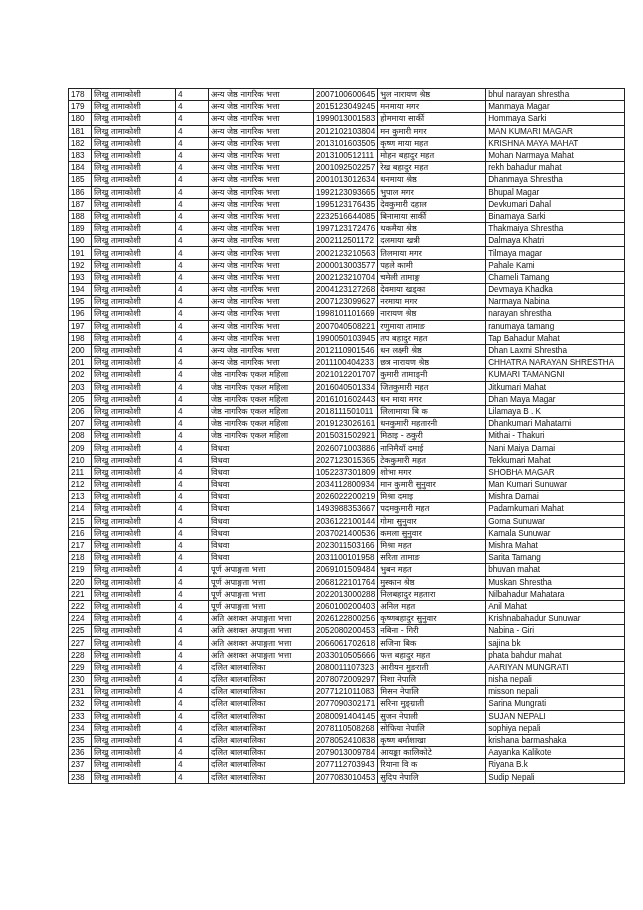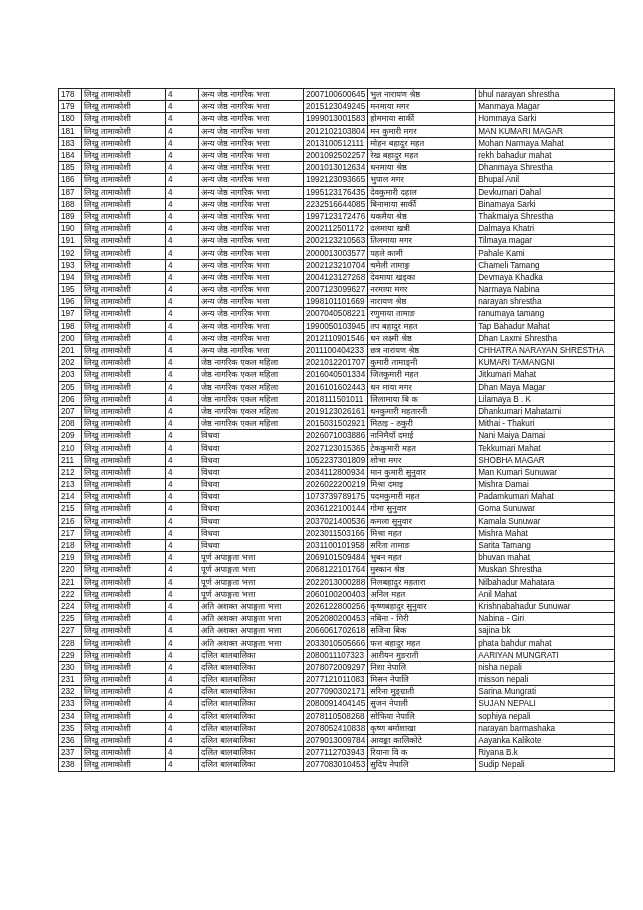--- a/index.html
+++ b/index.html
@@ -1,17 +1,17 @@
 <!DOCTYPE html>
 <html><head>
 <meta charset="utf-8">
 <style>
   html, body { margin:0; padding:0; background:#ffffff; }
   body { width:643px; height:910px; position:relative; overflow:hidden; font-family:"Liberation Sans", "DejaVu Sans", sans-serif; }
-  #sheet { position:absolute; left:58px; top:88px; border-collapse:collapse; table-layout:fixed; }
+  #sheet { position:absolute; left:68px; top:88px; border-collapse:collapse; table-layout:fixed; }
   #sheet td { border:1px solid #222; height:11.2px; padding:0 2px; font-size:8.2px; line-height:11px; color:#111; white-space:nowrap; overflow:hidden; vertical-align:middle; }
   #sheet col.c1 { width:23px; }
   #sheet col.c2 { width:84px; }
   #sheet col.c3 { width:33px; }
   #sheet col.c4 { width:105px; }
   #sheet col.c5 { width:63px; }
   #sheet col.c6 { width:108px; }
   #sheet col.c7 { width:139px; }
   .dev { font-family:"DejaVu Sans", sans-serif; font-size:7.6px; }
 </style>
@@ -59,20 +59,29 @@
       <tr>
         <td>181</td>
         <td class="dev">लिखु तामाकोशी</td>
         <td>4</td>
         <td class="dev">अन्य जेष्ठ नागरिक भत्ता</td>
         <td>2012102103804</td>
         <td class="dev">मन कुमारी मगर</td>
         <td>MAN KUMARI MAGAR</td>
       </tr>
       <tr>
+        <td>182</td>
+        <td class="dev">लिखु तामाकोशी</td>
+        <td>4</td>
+        <td class="dev">अन्य जेष्ठ नागरिक भत्ता</td>
+        <td>2013101603505</td>
+        <td class="dev">कृष्ण माया महत</td>
+        <td>KRISHNA MAYA MAHAT</td>
+      </tr>
+      <tr>
         <td>183</td>
         <td class="dev">लिखु तामाकोशी</td>
         <td>4</td>
         <td class="dev">अन्य जेष्ठ नागरिक भत्ता</td>
         <td>2013100512111</td>
         <td class="dev">मोहन बहादुर महत</td>
         <td>Mohan Narmaya Mahat</td>
       </tr>
       <tr>
         <td>184</td>
@@ -92,21 +101,21 @@
         <td class="dev">धनमाया श्रेष्ठ</td>
         <td>Dhanmaya Shrestha</td>
       </tr>
       <tr>
         <td>186</td>
         <td class="dev">लिखु तामाकोशी</td>
         <td>4</td>
         <td class="dev">अन्य जेष्ठ नागरिक भत्ता</td>
         <td>1992123093665</td>
         <td class="dev">भुपाल मगर</td>
-        <td>Bhupal Anil</td>
+        <td>Bhupal Magar</td>
       </tr>
       <tr>
         <td>187</td>
         <td class="dev">लिखु तामाकोशी</td>
         <td>4</td>
         <td class="dev">अन्य जेष्ठ नागरिक भत्ता</td>
         <td>1995123176435</td>
         <td class="dev">देवकुमारी दहाल</td>
         <td>Devkumari Dahal</td>
       </tr>
@@ -324,21 +333,21 @@
         <td class="dev">विधवा</td>
         <td>2026022200219</td>
         <td class="dev">मिश्रा दमाइ</td>
         <td>Mishra Damai</td>
       </tr>
       <tr>
         <td>214</td>
         <td class="dev">लिखु तामाकोशी</td>
         <td>4</td>
         <td class="dev">विधवा</td>
-        <td>1073739789175</td>
+        <td>1493988353667</td>
         <td class="dev">पदमकुमारी महत</td>
         <td>Padamkumari Mahat</td>
       </tr>
       <tr>
         <td>215</td>
         <td class="dev">लिखु तामाकोशी</td>
         <td>4</td>
         <td class="dev">विधवा</td>
         <td>2036122100144</td>
         <td class="dev">गोमा सुनुवार</td>
@@ -497,21 +506,21 @@
         <td class="dev">सोफिया नेपालि</td>
         <td>sophiya nepali</td>
       </tr>
       <tr>
         <td>235</td>
         <td class="dev">लिखु तामाकोशी</td>
         <td>4</td>
         <td class="dev">दलित बालबालिका</td>
         <td>2078052410838</td>
         <td class="dev">कृष्ण बर्माशाखा</td>
-        <td>narayan barmashaka</td>
+        <td>krishana barmashaka</td>
       </tr>
       <tr>
         <td>236</td>
         <td class="dev">लिखु तामाकोशी</td>
         <td>4</td>
         <td class="dev">दलित बालबालिका</td>
         <td>2079013009784</td>
         <td class="dev">आयङ्का कालिकोटे</td>
         <td>Aayanka Kalikote</td>
       </tr>

